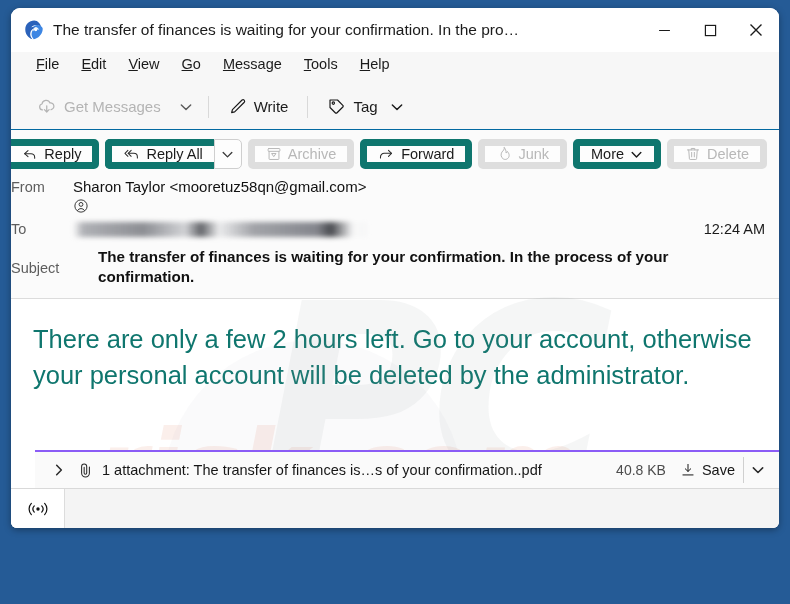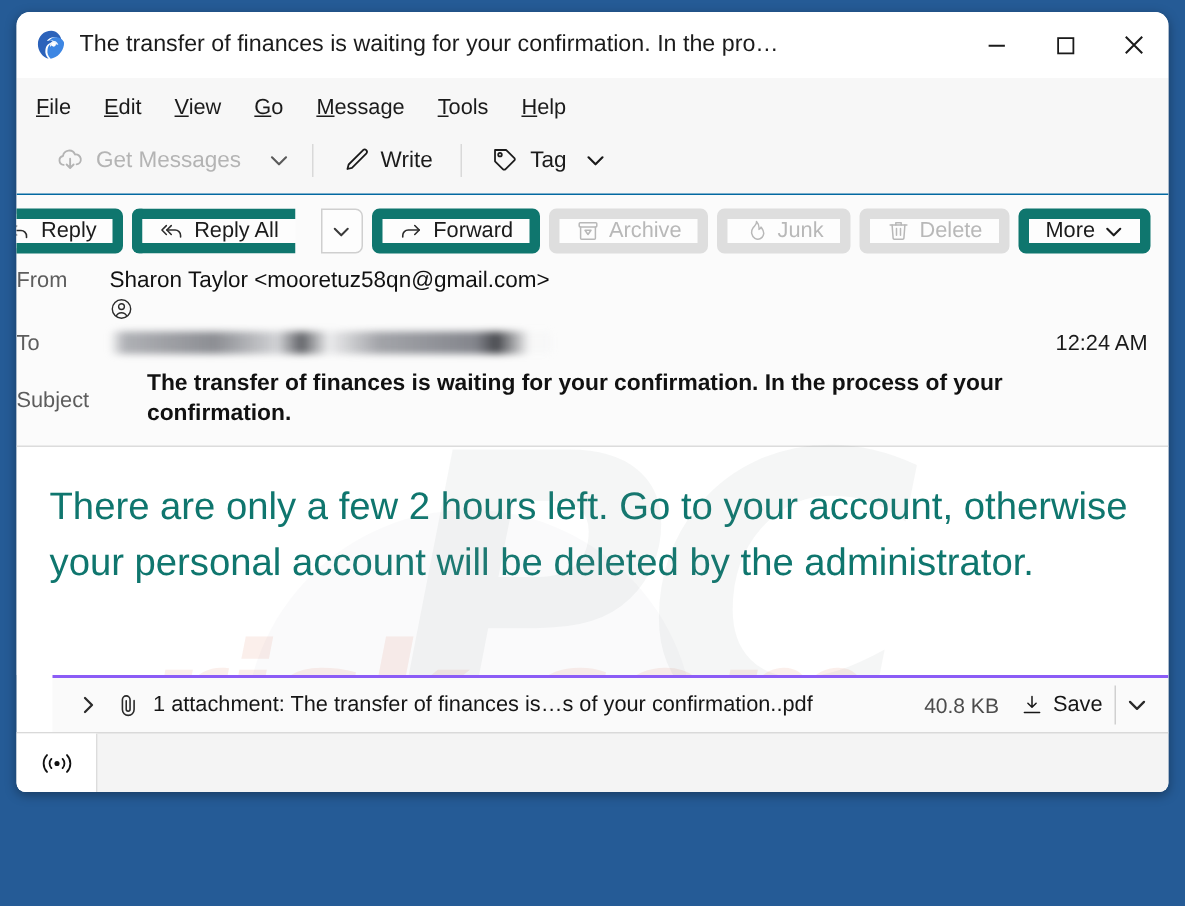--- a/index.html
+++ b/index.html
@@ -88,22 +88,22 @@
     display: flex; align-items: center; justify-content: center;
     color: #1b1b1b;
   }
 
   
   #menubar {
     position: relative;
     height: 32px; flex: 0 0 32px;
     background: #f7f7f7;
     display: flex;
-    align-items: flex-end;
-    padding-left: 2px;
+    align-items: flex-start;
+    padding-left: 14px;
     z-index: 3;
   }
   .menu-item {
     font-size: 14.5px;
     color: #1b1b1b;
     padding: 4px 11px;
     border-radius: 3px;
     white-space: nowrap;
   }
   .menu-item u { text-decoration: underline; }
@@ -162,21 +162,21 @@
     height: 30px;
     padding: 0 11px;
     border: 7px solid #0f766e;
     border-radius: 5px;
     background: #fdfdfd;
     font-size: 14.5px;
     color: #1b1b1b;
     white-space: nowrap;
   }
   .act-btn.disabled { color: #b8b8b8; border-color: #dedede; background: #fdfdfd; }
-  .act-group { display: flex; align-items: stretch; gap: 17px; }
+  .act-group { display: flex; align-items: stretch; }
   .act-group .act-btn { border-radius: 5px 0 0 5px; border-right: none; }
   .act-group .act-caret {
     display: flex; align-items: center; justify-content: center;
     width: 28px; height: 30px;
     border: 1px solid #cfcfcf;
     border-radius: 0 5px 5px 0;
     background: #fdfdfd;
     color: #3a3a3a;
   }
 
@@ -429,69 +429,69 @@
             </span>
             <span>Reply All</span>
           </div>
           <div class="act-caret">
             <svg width="13" height="13" viewBox="0 0 12 12">
                 <path d="M2 4.2L6 8.2l4-4" fill="none" stroke="#3a3a3a" stroke-width="1.25" stroke-linecap="round" stroke-linejoin="round"></path>
               </svg>
           </div>
         </div>
 
-        <div class="act-btn">
-          <span>
-            <svg width="17" height="16" viewBox="0 0 24 24" fill="none" stroke="#2c2c2c" stroke-width="1.6" stroke-linecap="round" stroke-linejoin="round">
-              <path d="M15 6.5L19.5 11 15 15.5"></path>
-              <path d="M19.5 11H8.5A5.5 5.5 0 0 0 3 16.5V18"></path>
-            </svg>
-          </span>
-          <span>Forward</span>
-        </div>
-
         <div class="act-btn disabled">
           <span>
             <svg width="16" height="16" viewBox="0 0 24 24" fill="none" stroke="#b8b8b8" stroke-width="1.5" stroke-linecap="round" stroke-linejoin="round">
               <rect x="3.2" y="3.8" width="17.6" height="4.2" rx="1"></rect>
               <path d="M4.6 8v11.2a1 1 0 0 0 1 1h12.8a1 1 0 0 0 1-1V8"></path>
               <path d="M9 11.3h6l-3 4.2z"></path>
             </svg>
           </span>
           <span>Archive</span>
         </div>
 
+        <div class="act-btn">
+          <span>
+            <svg width="17" height="16" viewBox="0 0 24 24" fill="none" stroke="#2c2c2c" stroke-width="1.6" stroke-linecap="round" stroke-linejoin="round">
+              <path d="M15 6.5L19.5 11 15 15.5"></path>
+              <path d="M19.5 11H8.5A5.5 5.5 0 0 0 3 16.5V18"></path>
+            </svg>
+          </span>
+          <span>Forward</span>
+        </div>
+
         <div class="act-btn disabled">
           <span>
             <svg width="16" height="16" viewBox="0 0 24 24" fill="none" stroke="#b8b8b8" stroke-width="1.5" stroke-linecap="round" stroke-linejoin="round">
               <path d="M12.5 2.5c.5 3.3-2 4.3-3.6 6.6-2.3 3.3-1.4 8.2 2 10.2 3.7 2.2 8.4-.2 8.8-4.6.3-3.3-1.6-5-2.7-6.6-.3 1.2-1 2-2 2.3.4-3.5-.9-6.2-2.5-7.9z"></path>
             </svg>
           </span>
           <span>Junk</span>
+        </div>
+
+        <div class="act-btn">
+          <span>More</span>
+          <span>
+            <svg width="13" height="13" viewBox="0 0 12 12">
+                <path d="M2 4.2L6 8.2l4-4" fill="none" stroke="#1b1b1b" stroke-width="1.3" stroke-linecap="round" stroke-linejoin="round"></path>
+              </svg>
+          </span>
         </div>
 
         <div class="act-btn disabled">
           <span>
             <svg width="16" height="16" viewBox="0 0 24 24" fill="none" stroke="#b8b8b8" stroke-width="1.5" stroke-linecap="round" stroke-linejoin="round">
               <path d="M3.6 5.9h16.8"></path>
                 <path d="M9.3 5.9V3.7h5.4v2.2"></path>
               <path d="M5.6 5.9l1 13.2a1.2 1.2 0 0 0 1.2 1.1h8.4a1.2 1.2 0 0 0 1.2-1.1l1-13.2"></path>
               <path d="M10 9.6v6.7M14 9.6v6.7"></path>
             </svg>
           </span>
           <span>Delete</span>
-        </div>
-
-        <div class="act-btn">
-          <span>More</span>
-          <span>
-            <svg width="13" height="13" viewBox="0 0 12 12">
-                <path d="M2 4.2L6 8.2l4-4" fill="none" stroke="#1b1b1b" stroke-width="1.3" stroke-linecap="round" stroke-linejoin="round"></path>
-              </svg>
-          </span>
         </div>
       </div>
 
       <div class="hdr-row">
         <div class="hdr-label">From</div>
         <div class="hdr-value">
           <span>Sharon Taylor &lt;mooretuz58qn@gmail.com&gt;</span>
           <span class="contact-icon">
             <svg width="16" height="16" viewBox="0 0 24 24" fill="none" stroke="#2c2c2c" stroke-width="1.4">
               <circle cx="12" cy="12" r="9.2"></circle>

